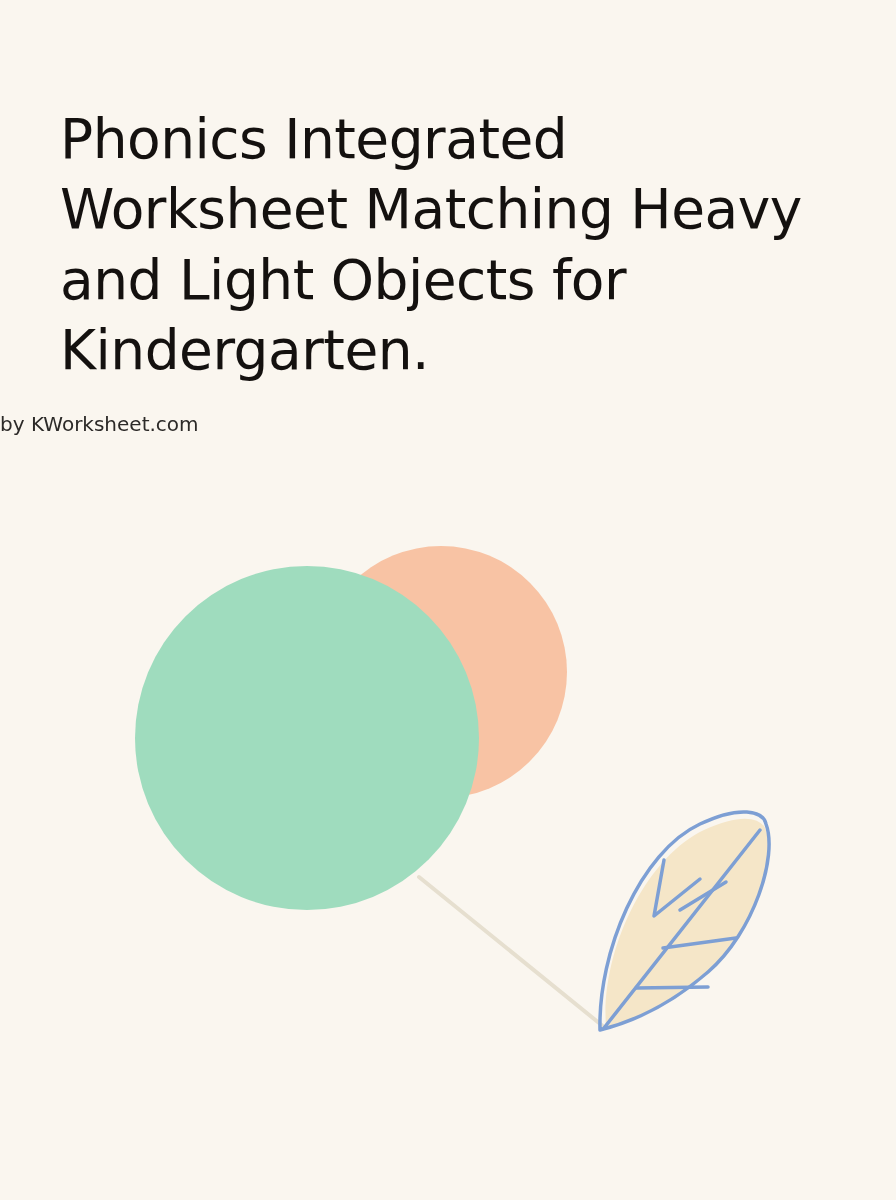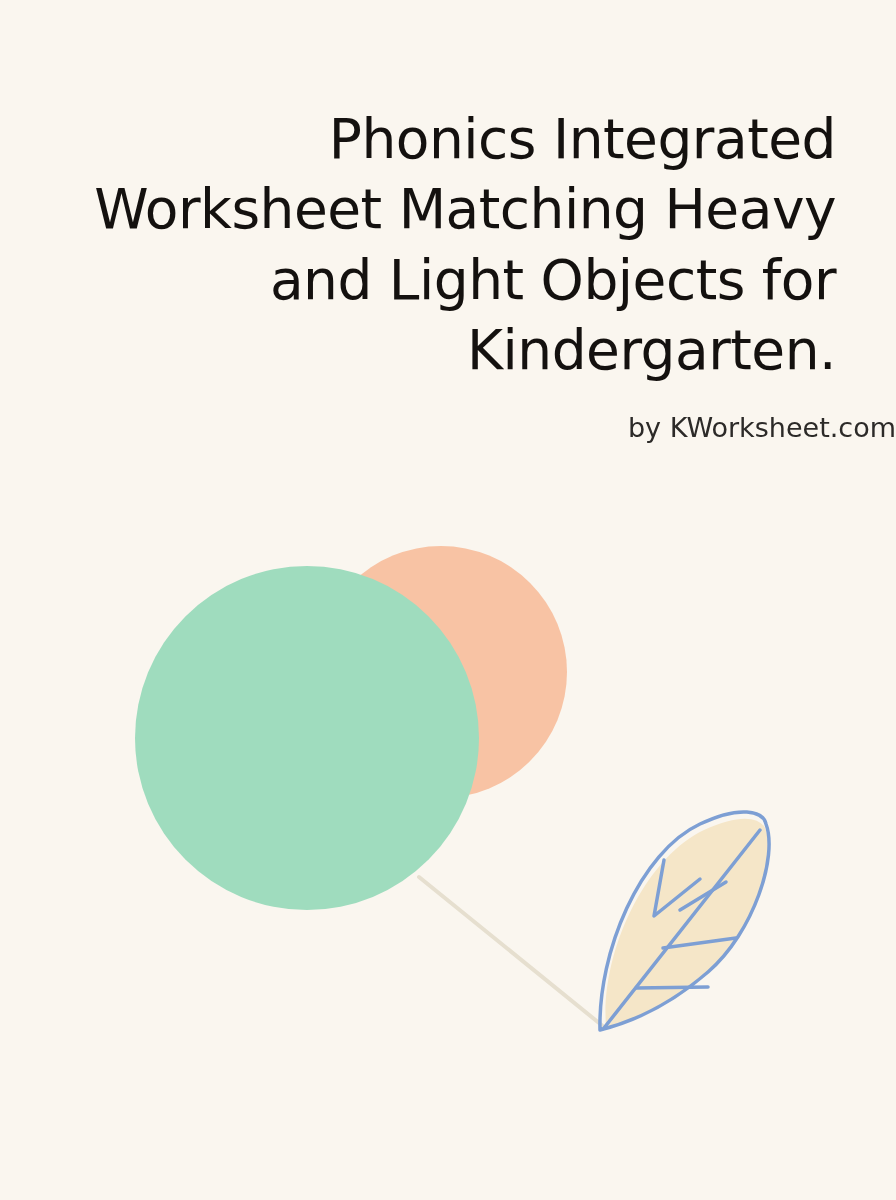--- a/index.html
+++ b/index.html
@@ -17,36 +17,36 @@
     position: relative;
     width: 896px;
     height: 1200px;
     background: #faf6ef;
   }
   .title-block {
     position: absolute;
     top: 104px;
     left: 0;
     width: 896px;
-    text-align: right;
+    text-align: left;
   }
   .title {
     margin: 0;
     padding: 0 60px;
     font-family: "DejaVu Sans", sans-serif;
     font-weight: 400;
     font-size: 55px;
     line-height: 1.28;
     letter-spacing: -0.5px;
     color: #14110f;
   }
   .byline {
     margin: 26px 0 0 0;
     font-family: "DejaVu Sans", sans-serif;
-    font-size: 27px;
+    font-size: 20px;
     font-weight: 400;
     color: #2c2a28;
   }
   .art {
     position: absolute;
     top: 500px;
     left: 0;
     width: 896px;
     height: 580px;
   }

